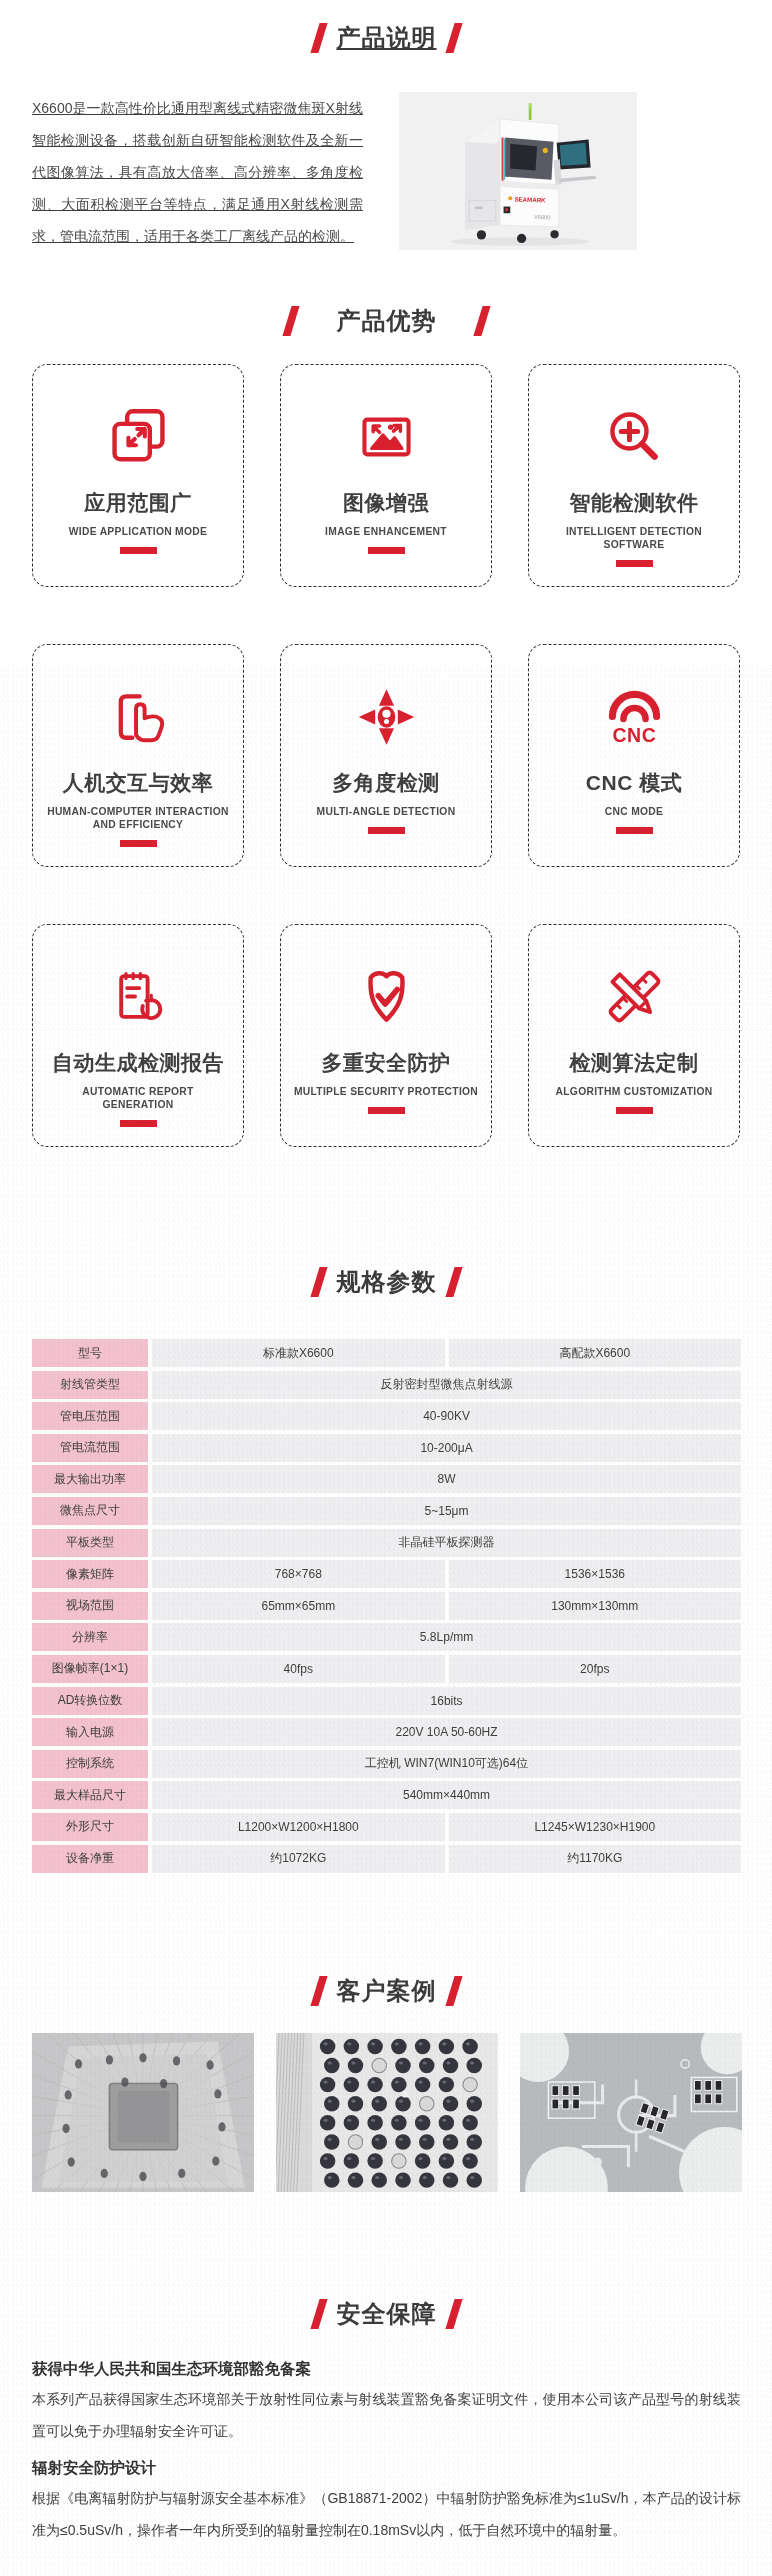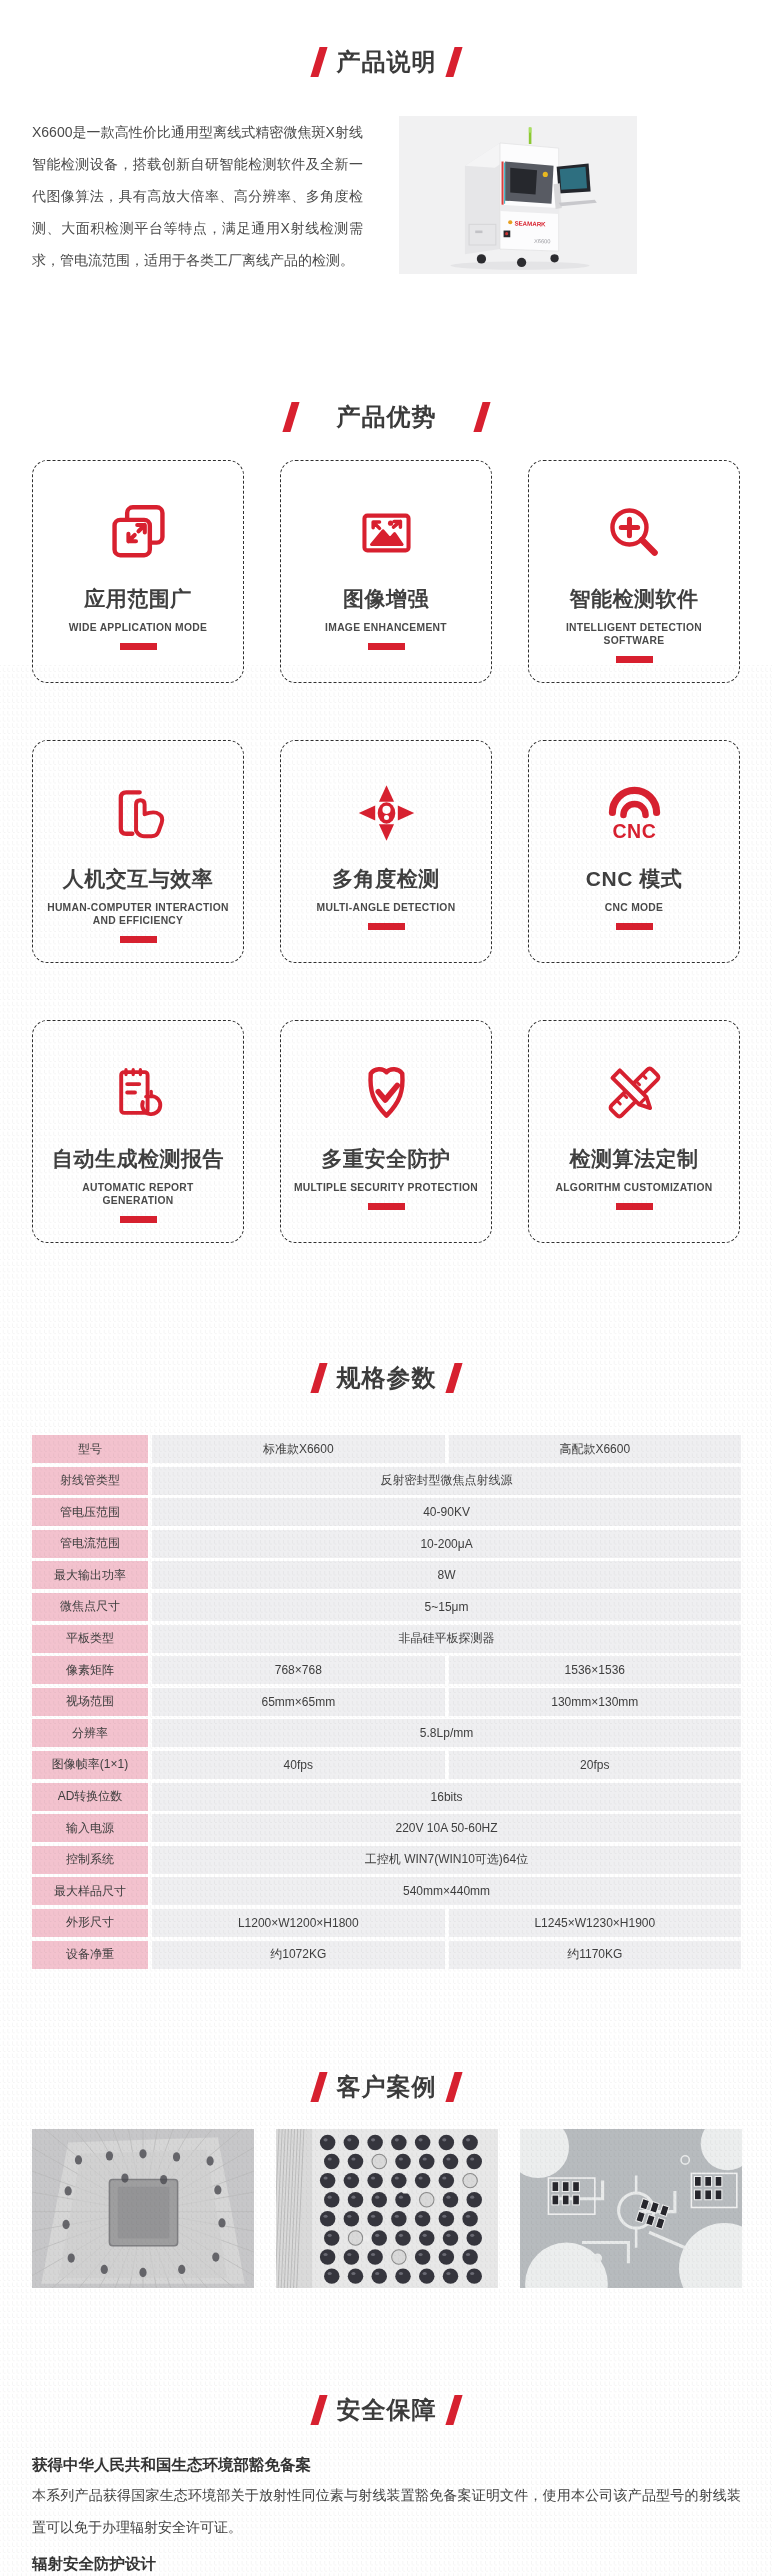--- a/index.html
+++ b/index.html
@@ -16,26 +16,26 @@
   .watermark{
     position:absolute; left:0; top:665px; width:773px; height:2396px;
     pointer-events:none; z-index:50;
     background-image:repeating-linear-gradient(100deg, rgba(60,60,60,0.055) 0 0.6px, rgba(0,0,0,0) 0.6px 3.6px);
     background-size:4.6px 6.2px;
   }
   .sec-header{ display:flex; align-items:center; justify-content:center; height:42px; }
   .slash{ width:7.7px; height:30px; background:var(--red); transform:skewX(-17deg); }
   .sec-title{ font-size:24px; font-weight:bold; color:var(--dark); margin:0 13.4px; letter-spacing:1px; }
 
-  #sec-desc{ padding-top:41px; }
+  #sec-desc{ padding-top:17px;text-decoration:underline; }
   .desc-row{ margin:33px 0 0 32px; display:flex; }
   .desc-text{ width:331px; font-size:14px; line-height:32px; color:var(--body); text-align:justify; }
   .product-image{ margin-left:36px; width:238px; height:158px; background:#F1F1F2; }
 
-  #sec-adv .sec-header{ margin-top:120px;gap:28px; }
+  #sec-adv .sec-header{ margin-top:48px;gap:28px; }
   .cards{ margin:22px 0 0 32px; display:grid; grid-template-columns:repeat(3,212px); gap:57px 36px; }
   .card{ height:223px; border:1.5px dashed #2F2F2F; border-radius:15.5px; display:flex; flex-direction:column; align-items:center; }
   .card-icon{ height:77px; margin-top:33px; display:flex; align-items:center; justify-content:center; }
   .card-title{ margin-top:14.4px; font-size:21px; font-weight:bold; color:#3F3F3F; letter-spacing:0.5px; white-space:nowrap; }
   .card-sub{ margin-top:7.2px; font-size:10.3px; font-weight:bold; color:#4A4A4A; text-align:center; line-height:13px; max-width:88%; letter-spacing:0.3px; }
   .card-bar{ margin-top:9.3px; width:37px; height:6.7px; background:var(--red); }
 
   #sec-specs .sec-header{ margin-top:114px; }
   .spec-table{ margin:36px 0 0 32px; width:709px; }
   .spec-row{ display:flex; height:28px; margin-bottom:3.6px; }

